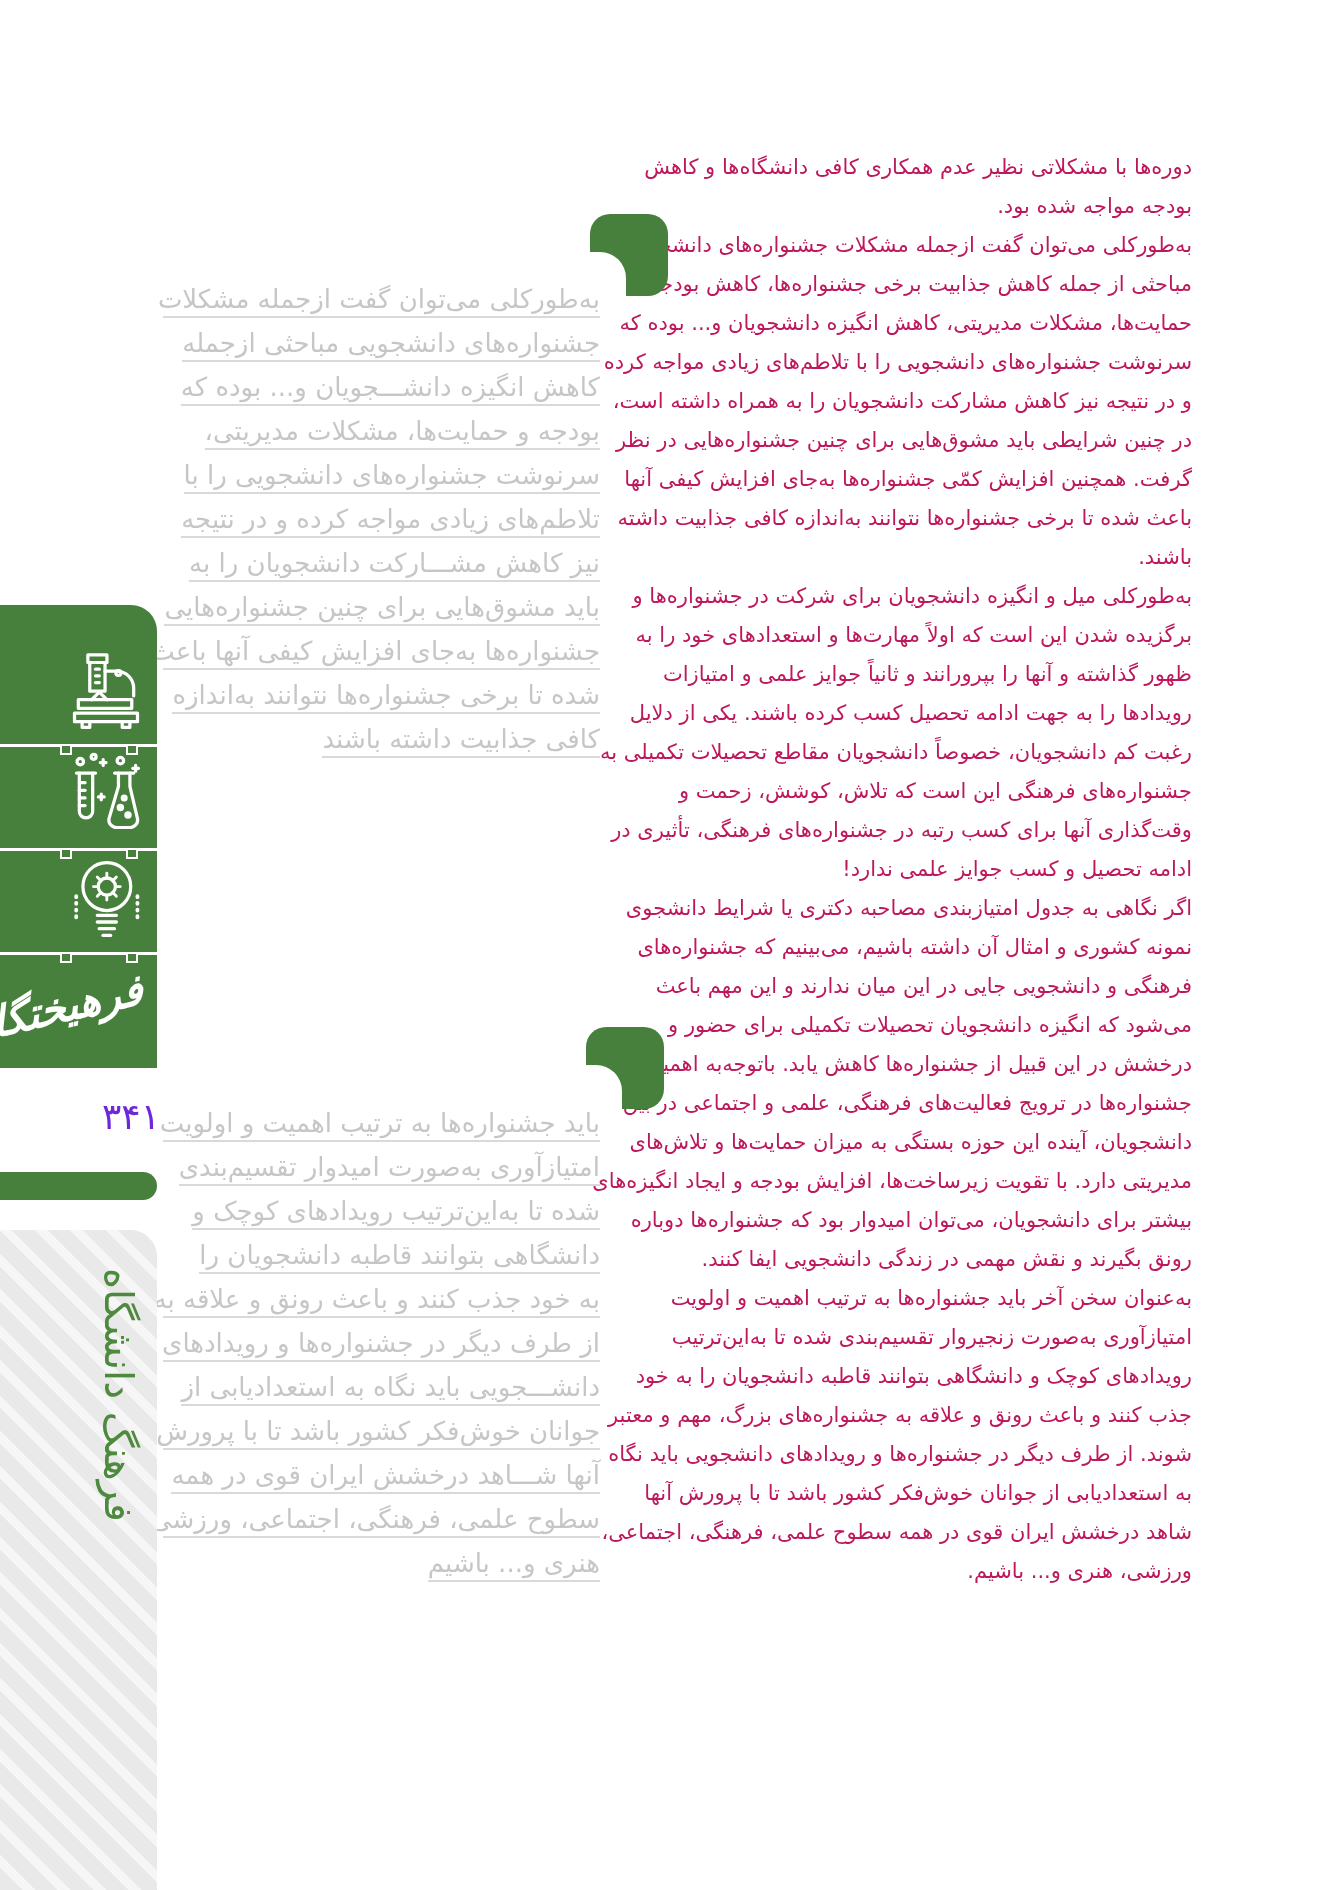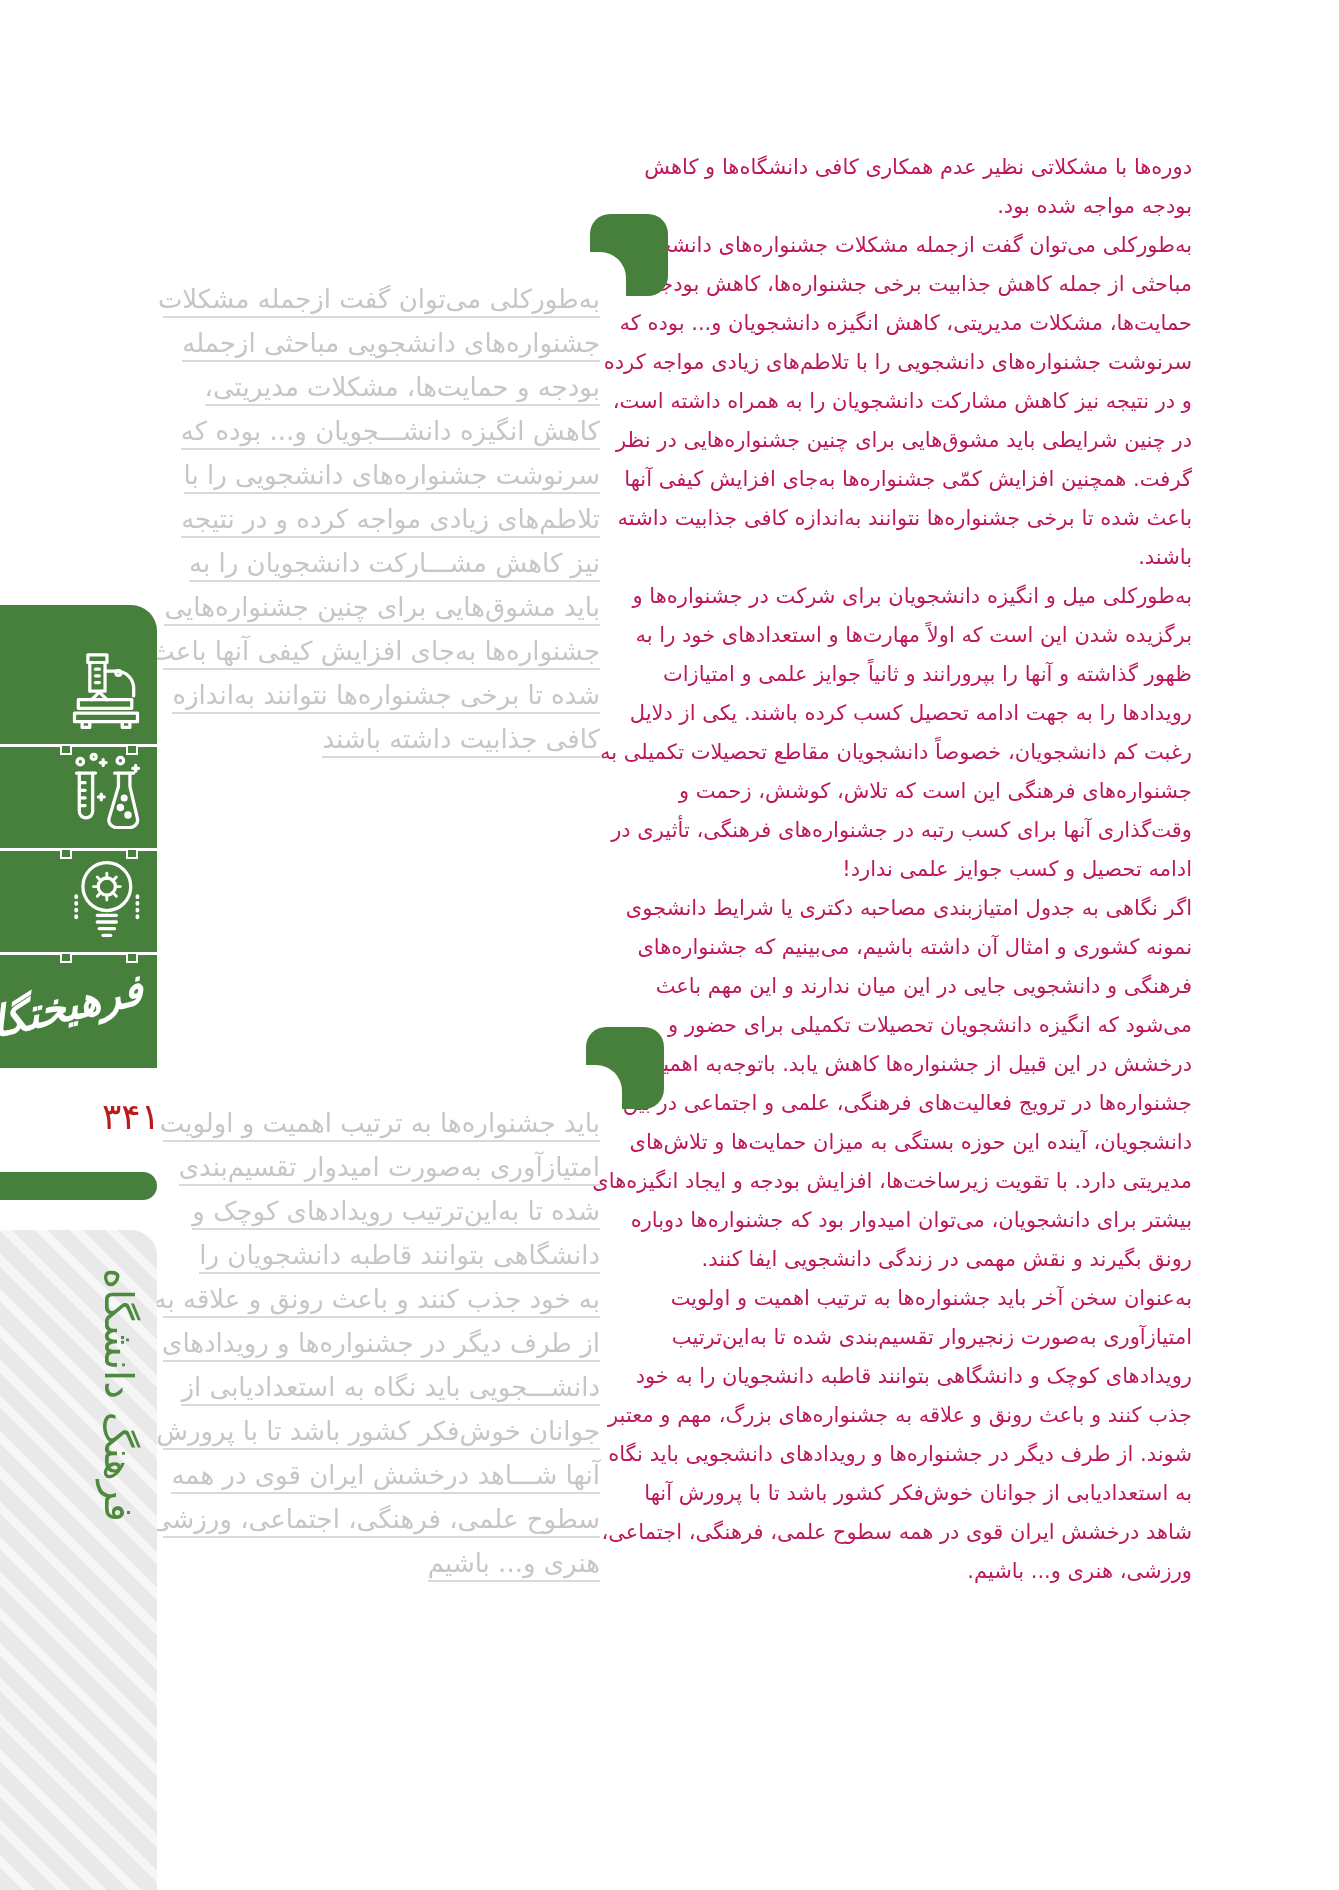--- a/index.html
+++ b/index.html
@@ -53,21 +53,21 @@
   }
   .clamp.c1{left:60px;} .clamp.c2{left:126px;}
   .logo-text{
     position:absolute;right:12px;top:30px;color:#ffffff;
     font-size:42px;font-weight:bold;font-style:italic;
     transform:rotate(-13deg) skewX(-6deg);transform-origin:center;
     letter-spacing:-2px;white-space:nowrap;
   }
   .page-num{
     position:absolute;left:86px;top:1096px;width:74px;text-align:right;
-    color:#b91c1c;font-size:36px;direction:rtl;
+    color:#6d28d9;font-size:36px;direction:rtl;
   }
   .green-bar{
     position:absolute;left:0;top:1172px;width:157px;height:28px;
     background:#47803c;border-radius:0 14px 14px 0;
   }
   .stripe-block{
     position:absolute;left:0;top:1230px;width:157px;height:660px;
     border-radius:0 26px 0 0;
     background:repeating-linear-gradient(45deg,#e9e9e9 0 16px,#f6f6f6 16px 25px);
   }
@@ -94,22 +94,22 @@
   <div class="notch"></div>
 </div>
 <div class="qmark m2">
   <div class="blk"></div>
   <div class="notch"></div>
 </div>
 
 <div class="quote-col q1">
     <div class="qline"><span>به‌طورکلی می‌توان گفت ازجمله مشکلات</span></div>
     <div class="qline"><span>جشنواره‌های دانشجویی مباحثی ازجمله</span></div>
+    <div class="qline"><span>کاهش انگیزه دانشـــجویان و... بوده که</span></div>
     <div class="qline"><span>بودجه و حمایت‌ها، مشکلات مدیریتی،</span></div>
-    <div class="qline"><span>کاهش انگیزه دانشـــجویان و... بوده که</span></div>
     <div class="qline"><span>سرنوشت جشنواره‌های دانشجویی را با</span></div>
     <div class="qline"><span>تلاطم‌های زیادی مواجه کرده و در نتیجه</span></div>
     <div class="qline"><span>نیز کاهش مشـــارکت دانشجویان را به</span></div>
     <div class="qline"><span>باید مشوق‌هایی برای چنین جشنواره‌هایی</span></div>
     <div class="qline"><span>جشنواره‌ها به‌جای افزایش کیفی آنها باعث</span></div>
     <div class="qline"><span>شده تا برخی جشنواره‌ها نتوانند به‌اندازه</span></div>
     <div class="qline"><span>کافی جذابیت داشته باشند</span></div>
   </div>
 
 <div class="quote-col q2">

